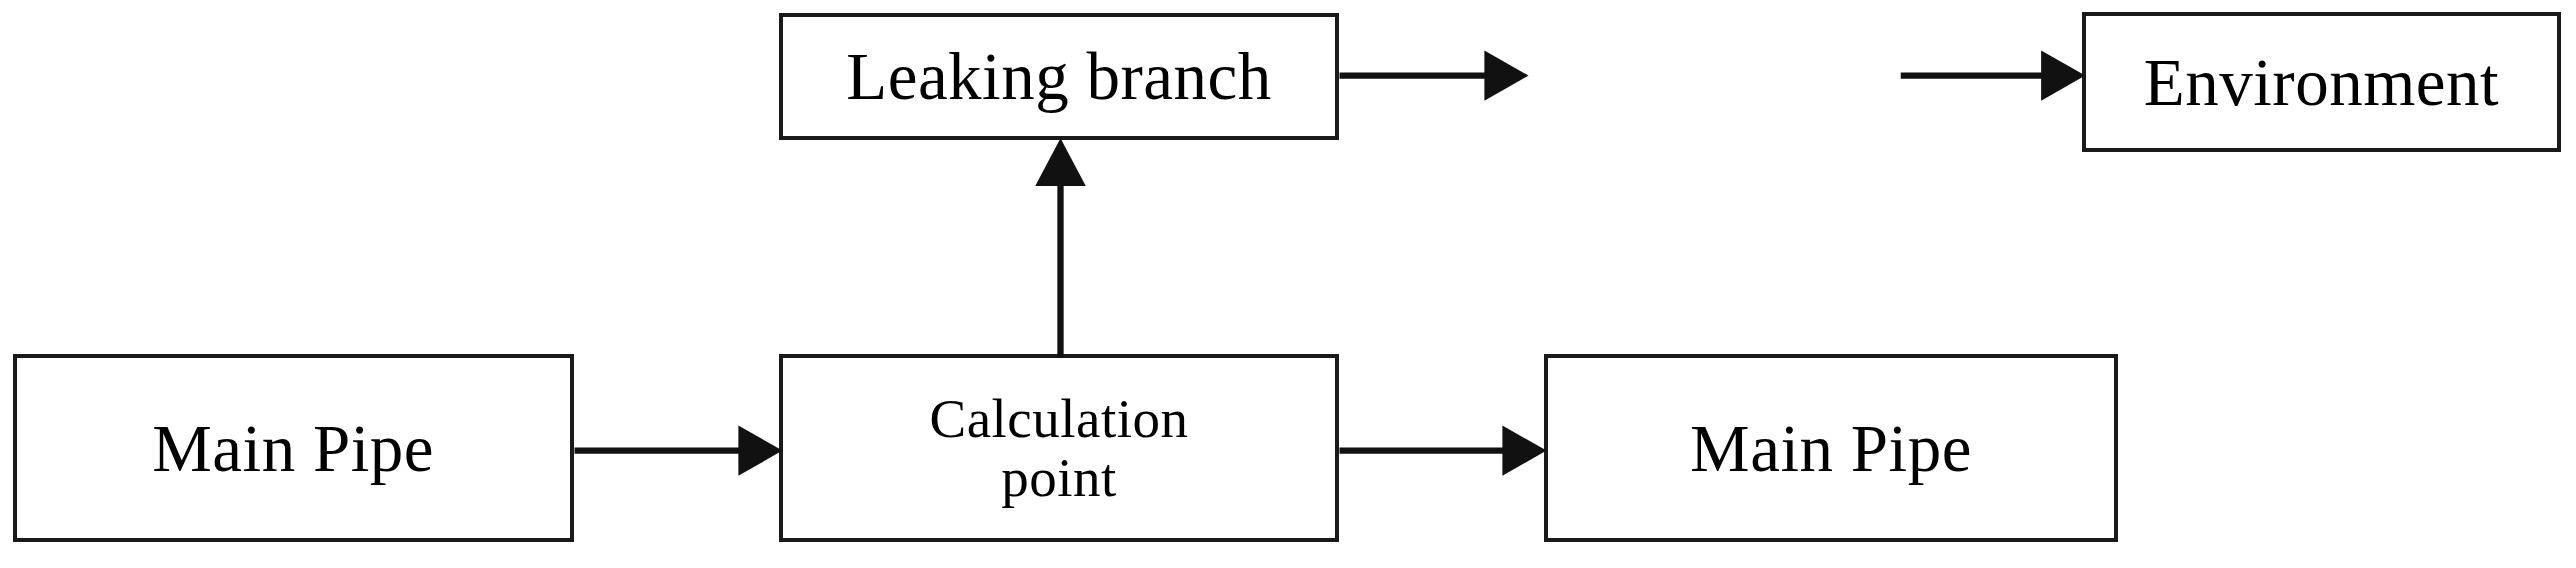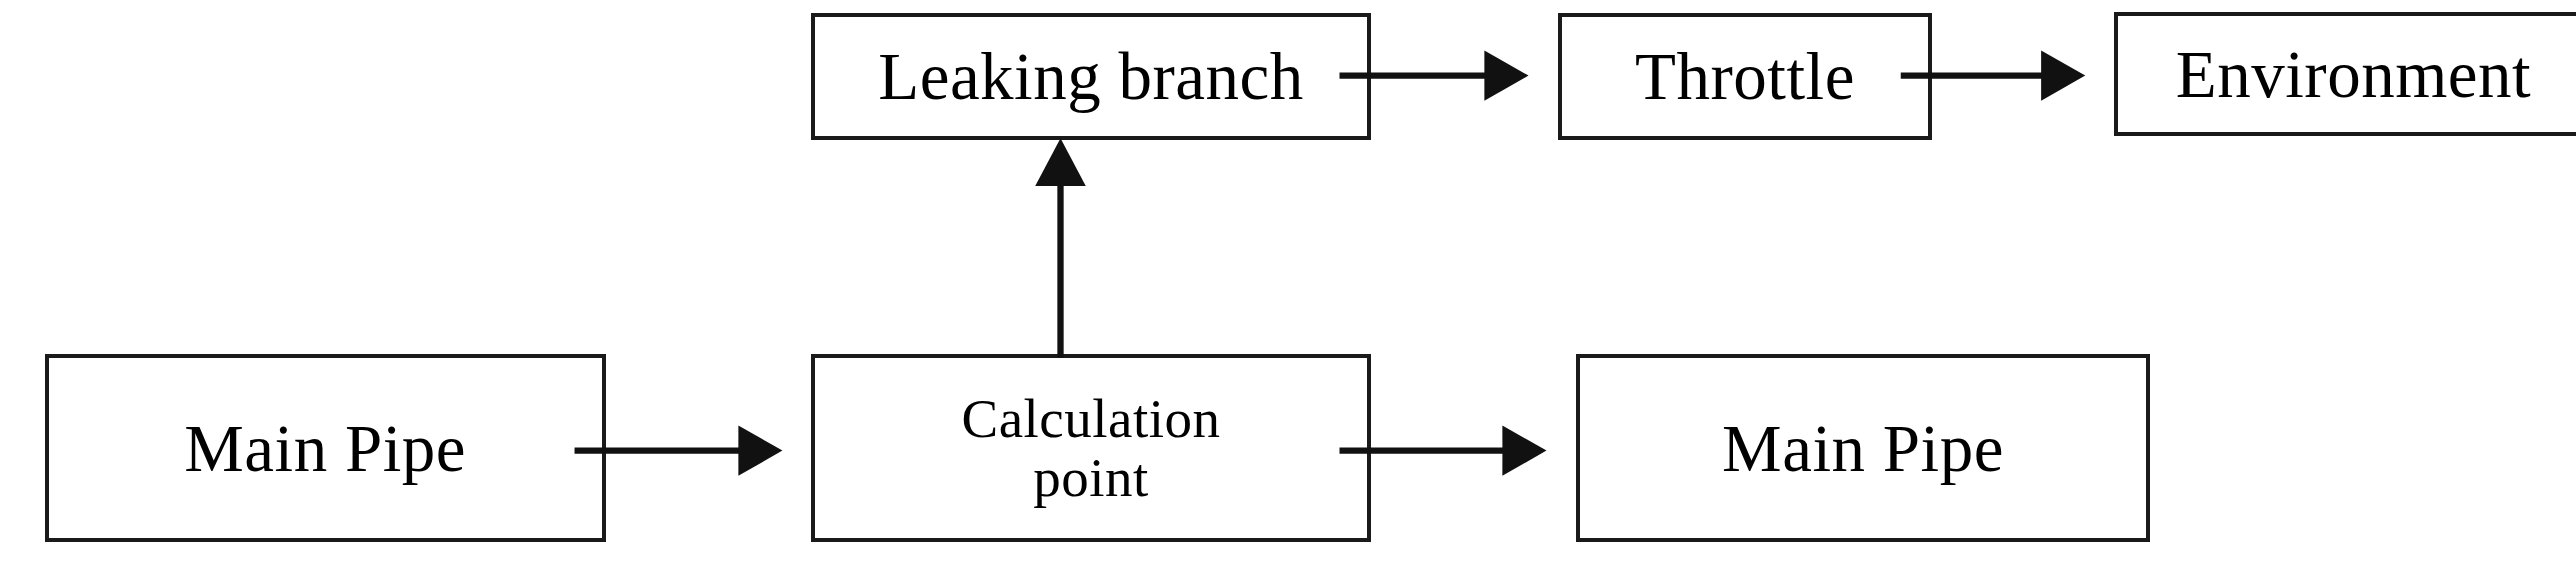--- a/index.html
+++ b/index.html
@@ -28,40 +28,39 @@
     display: flex;
     align-items: center;
     justify-content: center;
     text-align: center;
     line-height: 1.08;
     color: #000000;
     font-weight: 400;
     letter-spacing: 0.5px;
     white-space: pre-line;
     user-select: none;
-    margin-left: 32px;
   }
   .node-label {
     display: block;
     padding: 0 5.4px;
   }
 
   #node-leaking-branch {
     left: 779px;  top: 12.7px;
     width: 560px; height: 127px;
     font-size: 67px;
   }
   #node-throttle {
     left: 1526px; top: 12.7px;
     width: 374px; height: 127px;
     font-size: 67px;
   }
   #node-environment {
     left: 2082px; top: 11.8px;
-    width: 479px; height: 124px;
+    width: 479px; height: 140px;
     font-size: 67px;
   }
   #node-main-pipe-inlet {
     left: 12.7px;   top: 354px;
     width: 561px; height: 188px;
     font-size: 67px;
   }
   #node-calculation-point {
     left: 779px;  top: 354px;
     width: 560px; height: 188px;
@@ -104,23 +103,20 @@
 </style>
 </head>
 <body>
 
 <div id="canvas">
 
   <div class="node" id="node-leaking-branch">
     <span class="node-label">Leaking branch</span>
   </div>
 
-  <div class="node" id="node-throttle">
-    <span class="node-label">Throttle</span>
-  </div>
 
   <div class="node" id="node-environment">
     <span class="node-label">Environment</span>
   </div>
 
   <div class="node" id="node-main-pipe-inlet">
     <span class="node-label">Main Pipe</span>
   </div>
 
   <div class="node" id="node-calculation-point">

